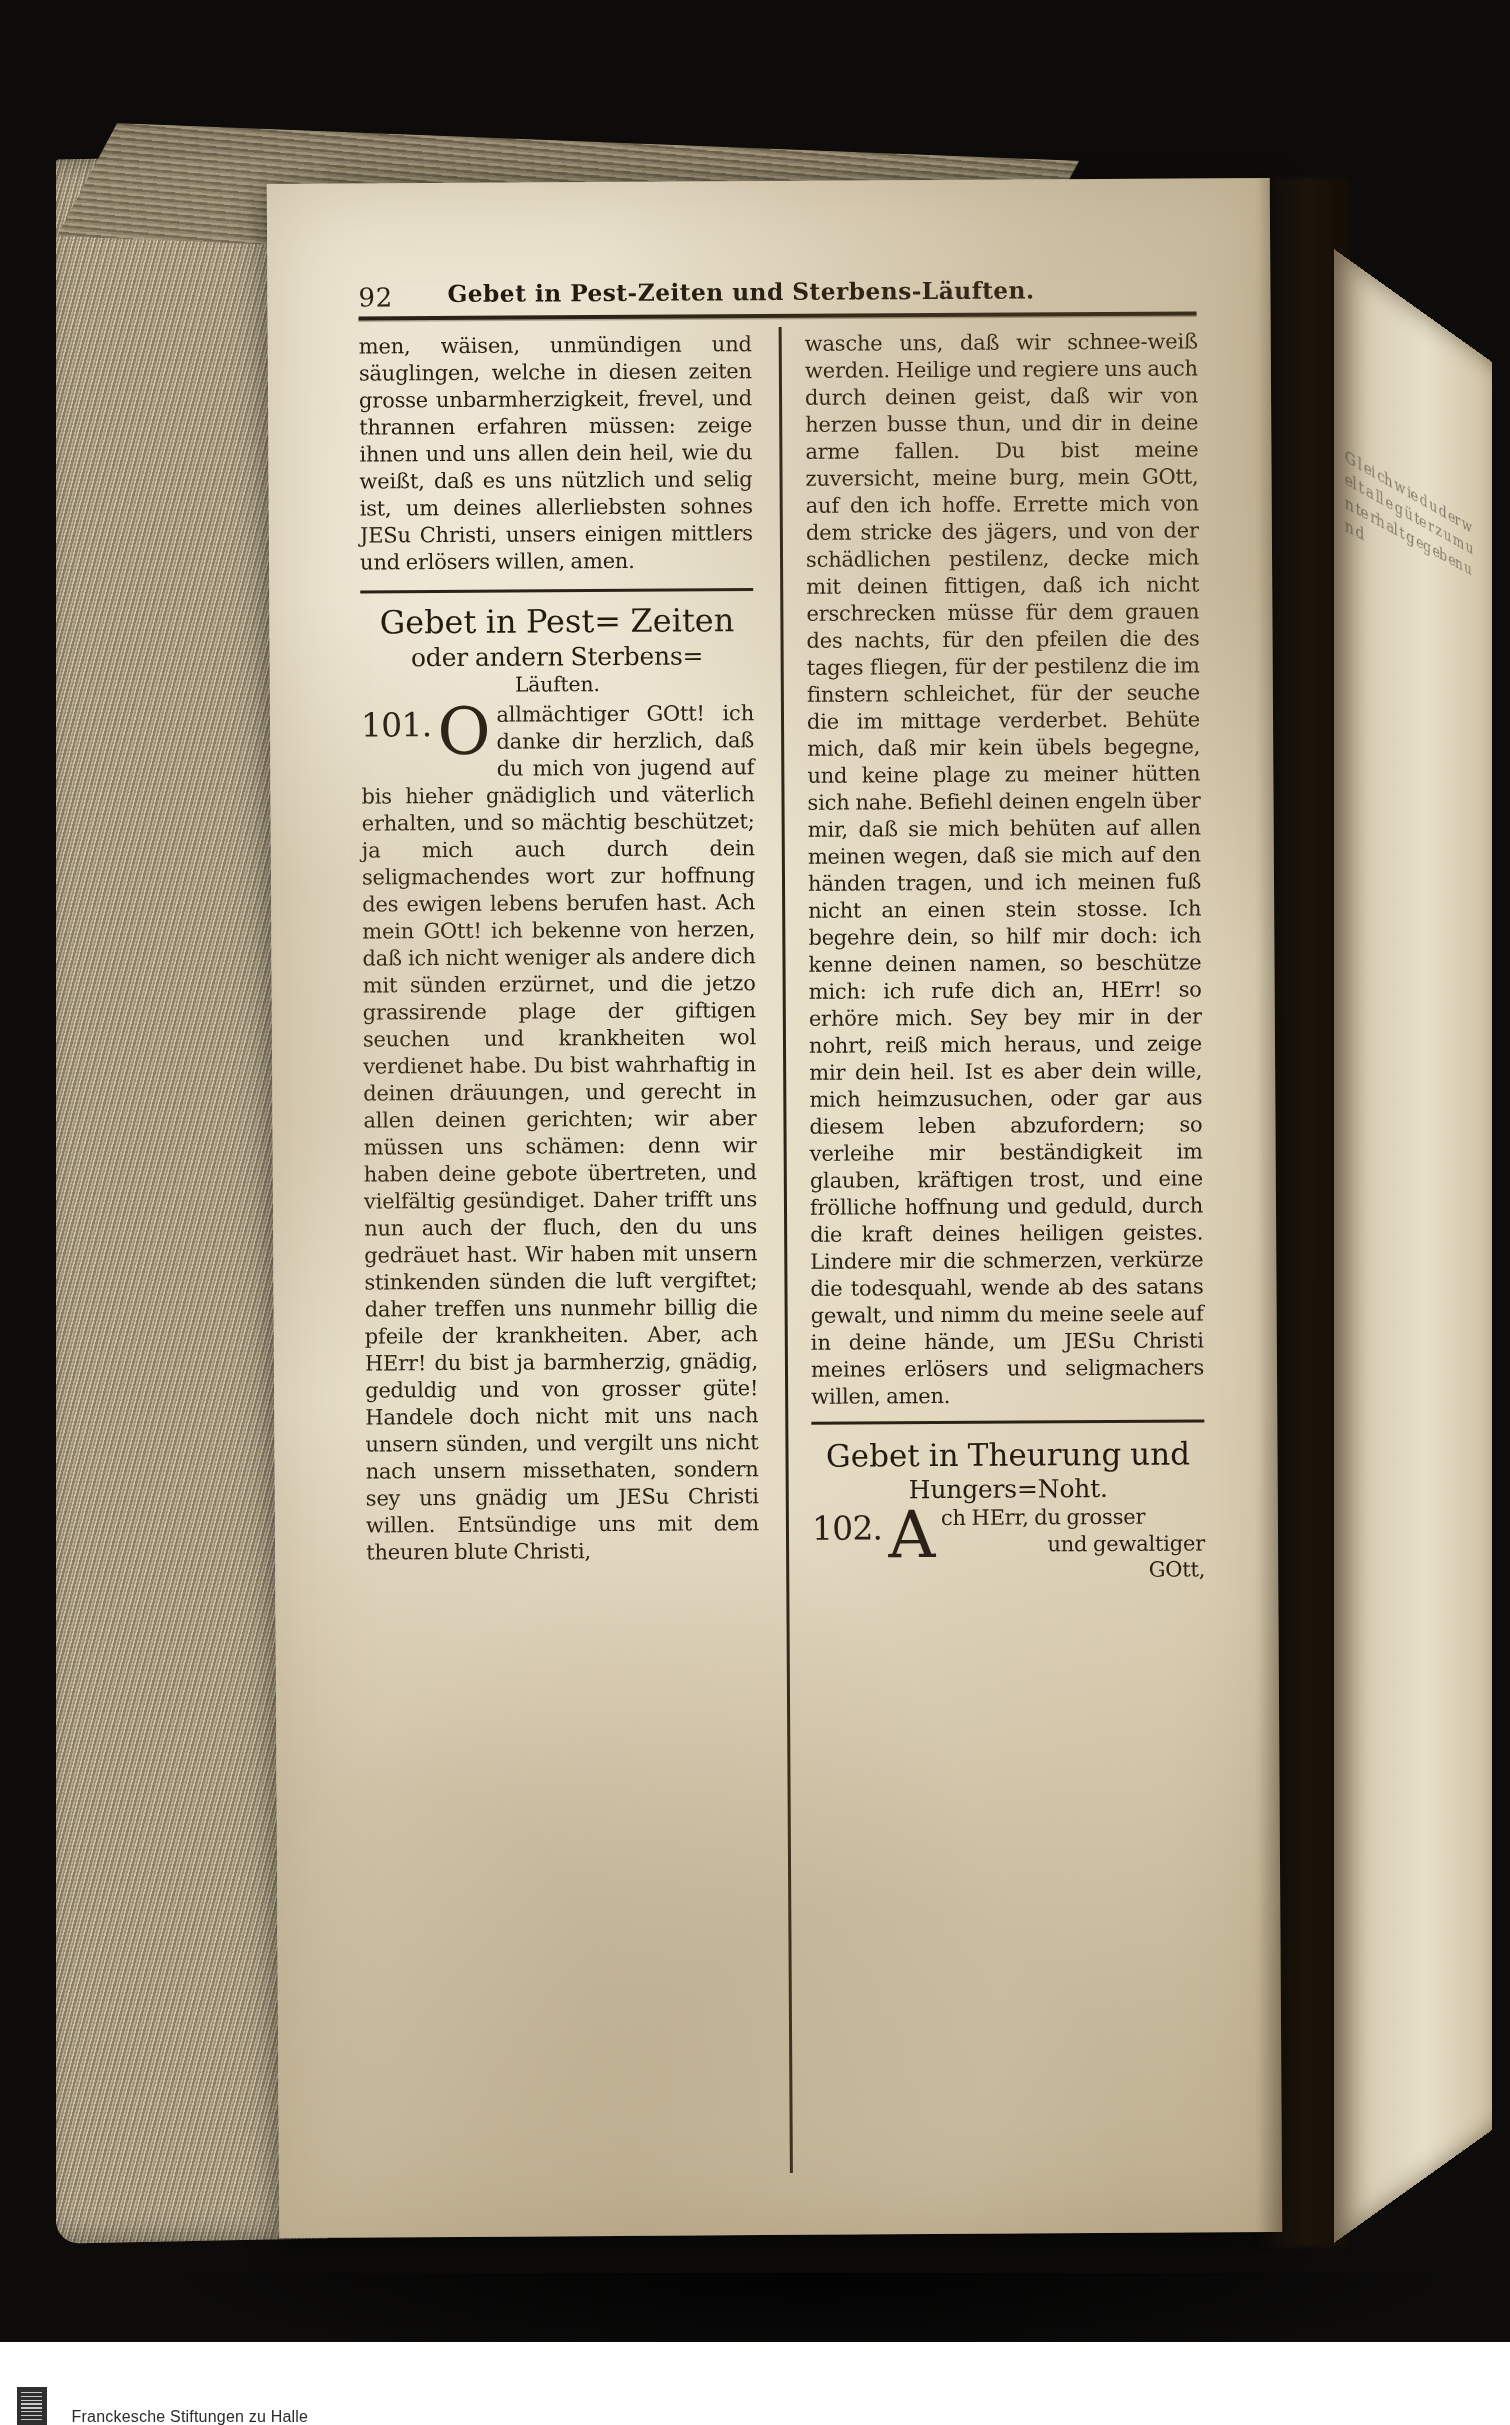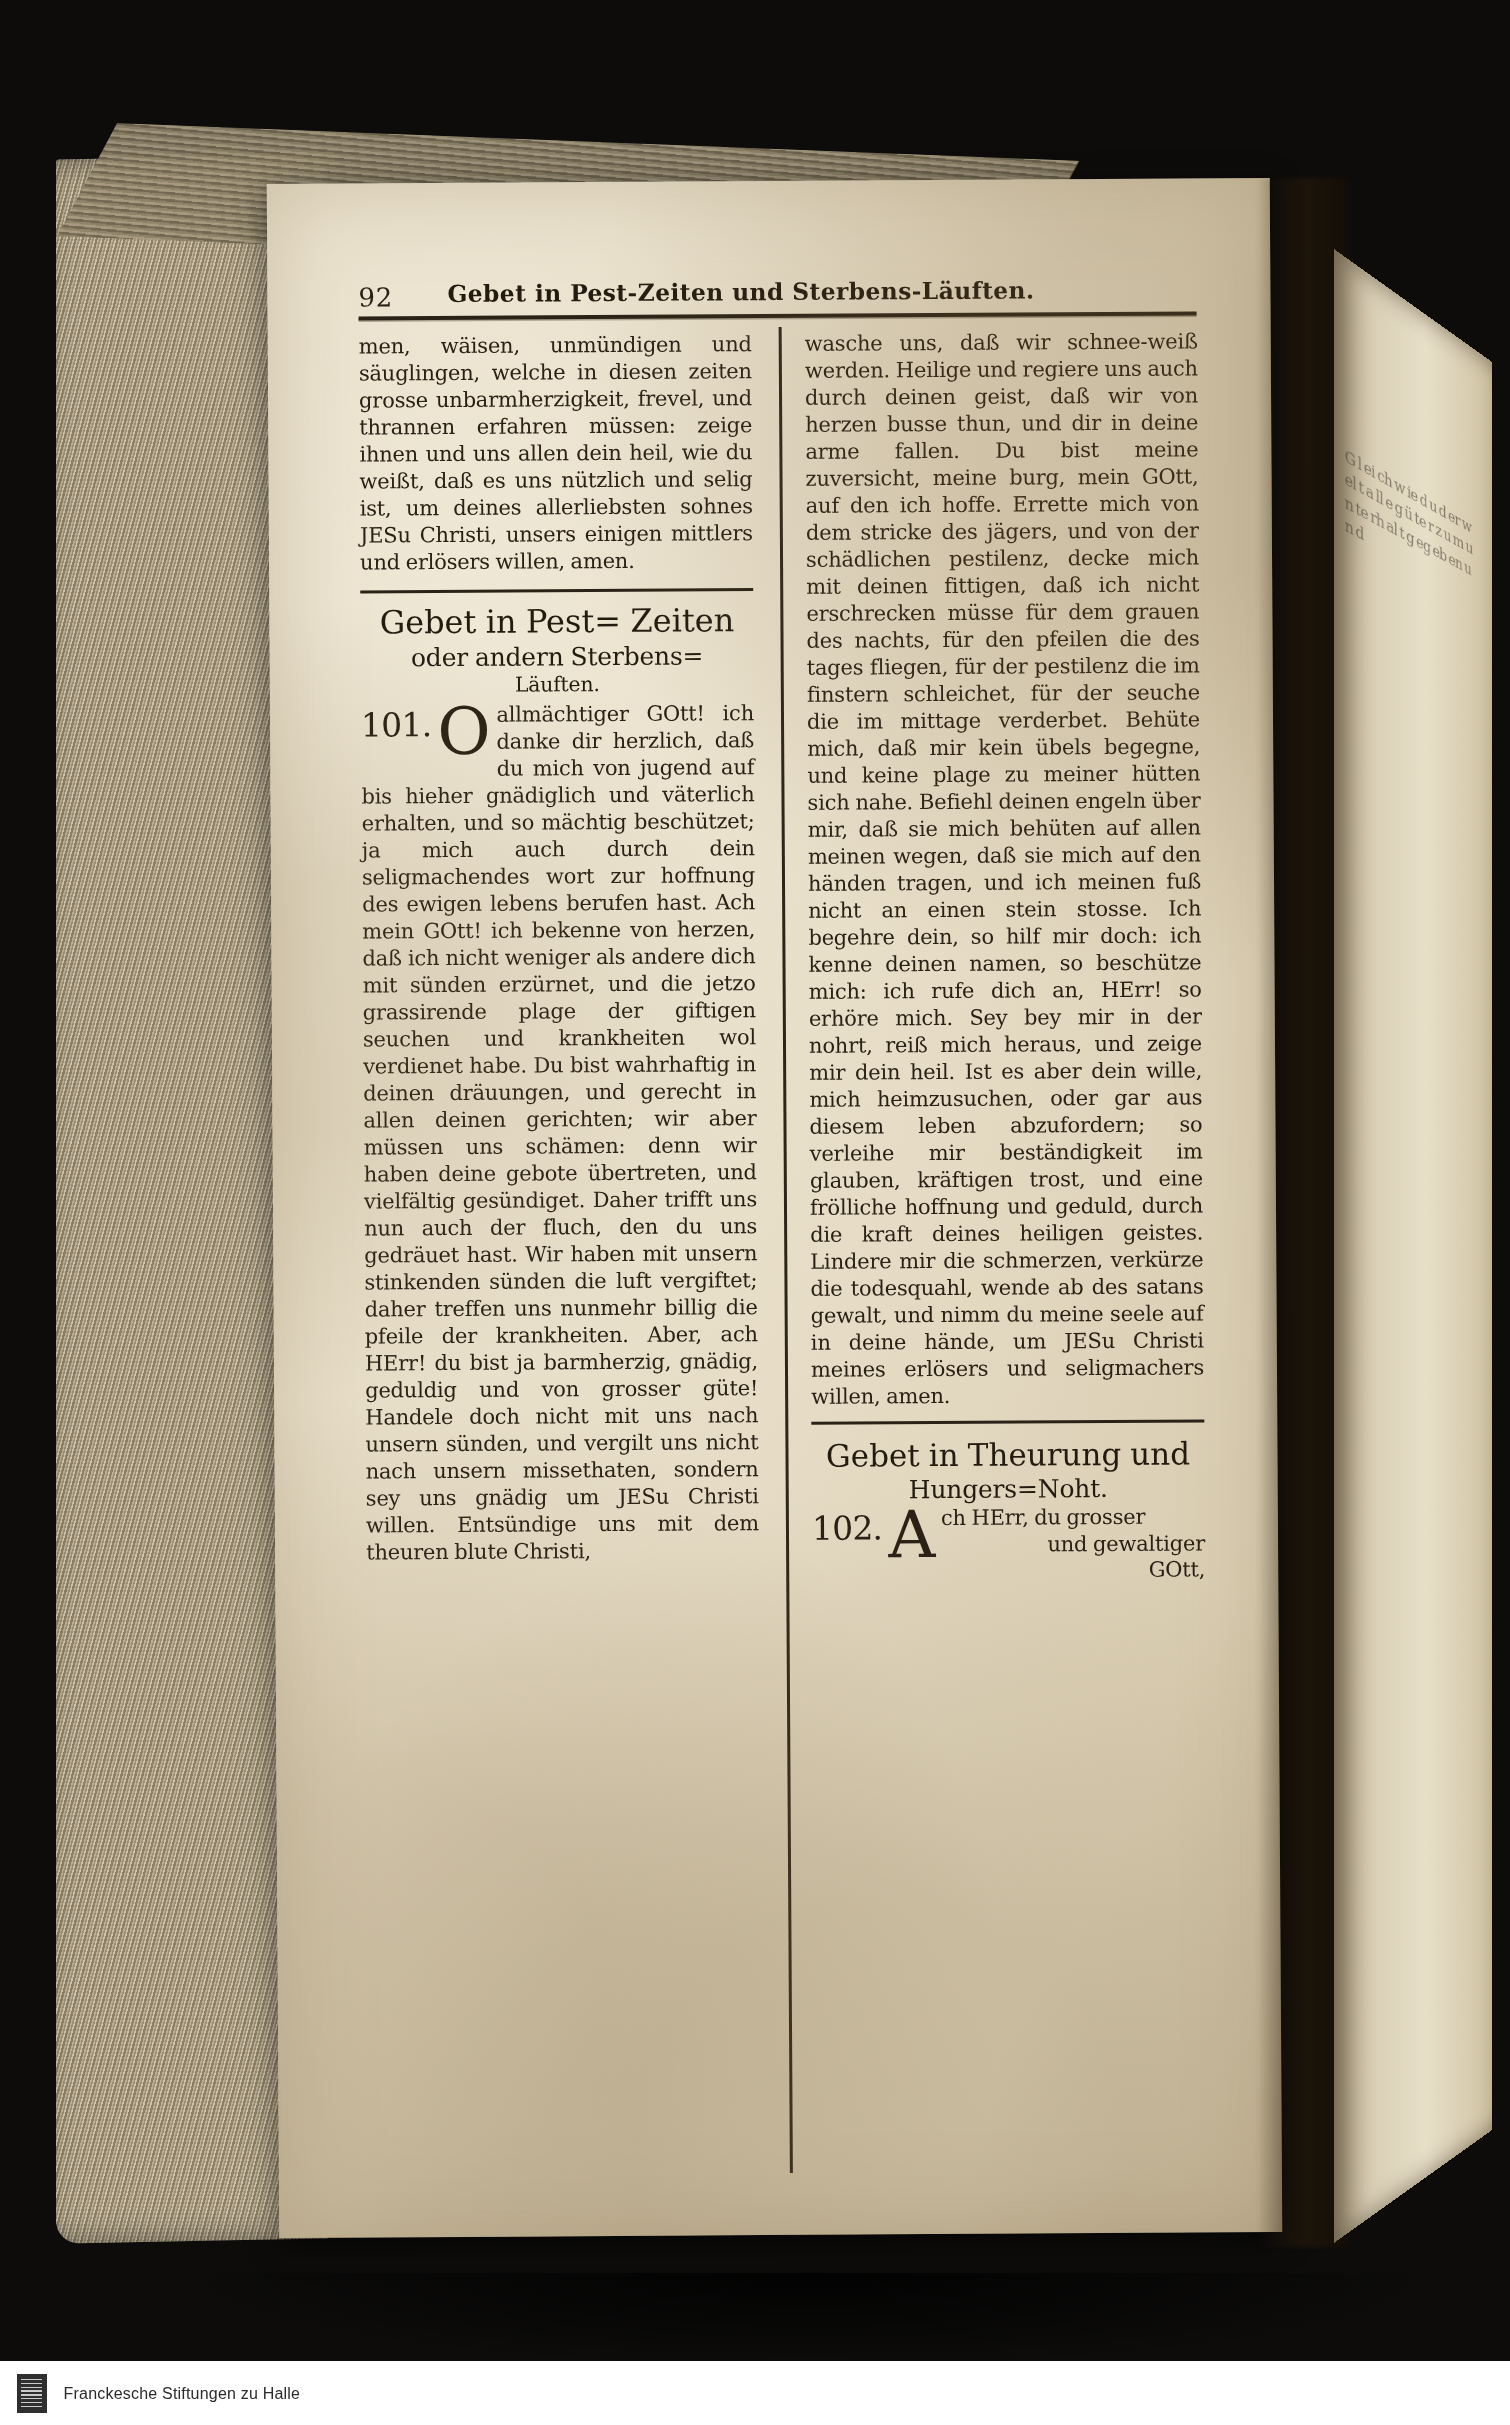--- a/index.html
+++ b/index.html
@@ -292,25 +292,25 @@
     font-size: 21px;
     line-height: 26px;
   }
 
   
   .credit {
     position: absolute;
     left: 0;
     bottom: 0;
     width: 1510px;
-    height: 65px;
+    height: 84px;
     background: #ffffff;
     display: flex;
-    align-items: center;
-    gap: 17px;
+    align-items: flex-end;
+    gap: 25px;
     padding-left: 16.6px;
     box-sizing: border-box;
   }
   .credit-logo {
     width: 30px;
     height: 39px;
     background: #2f2f2f;
     position: relative;
     flex: 0 0 auto;
   }

